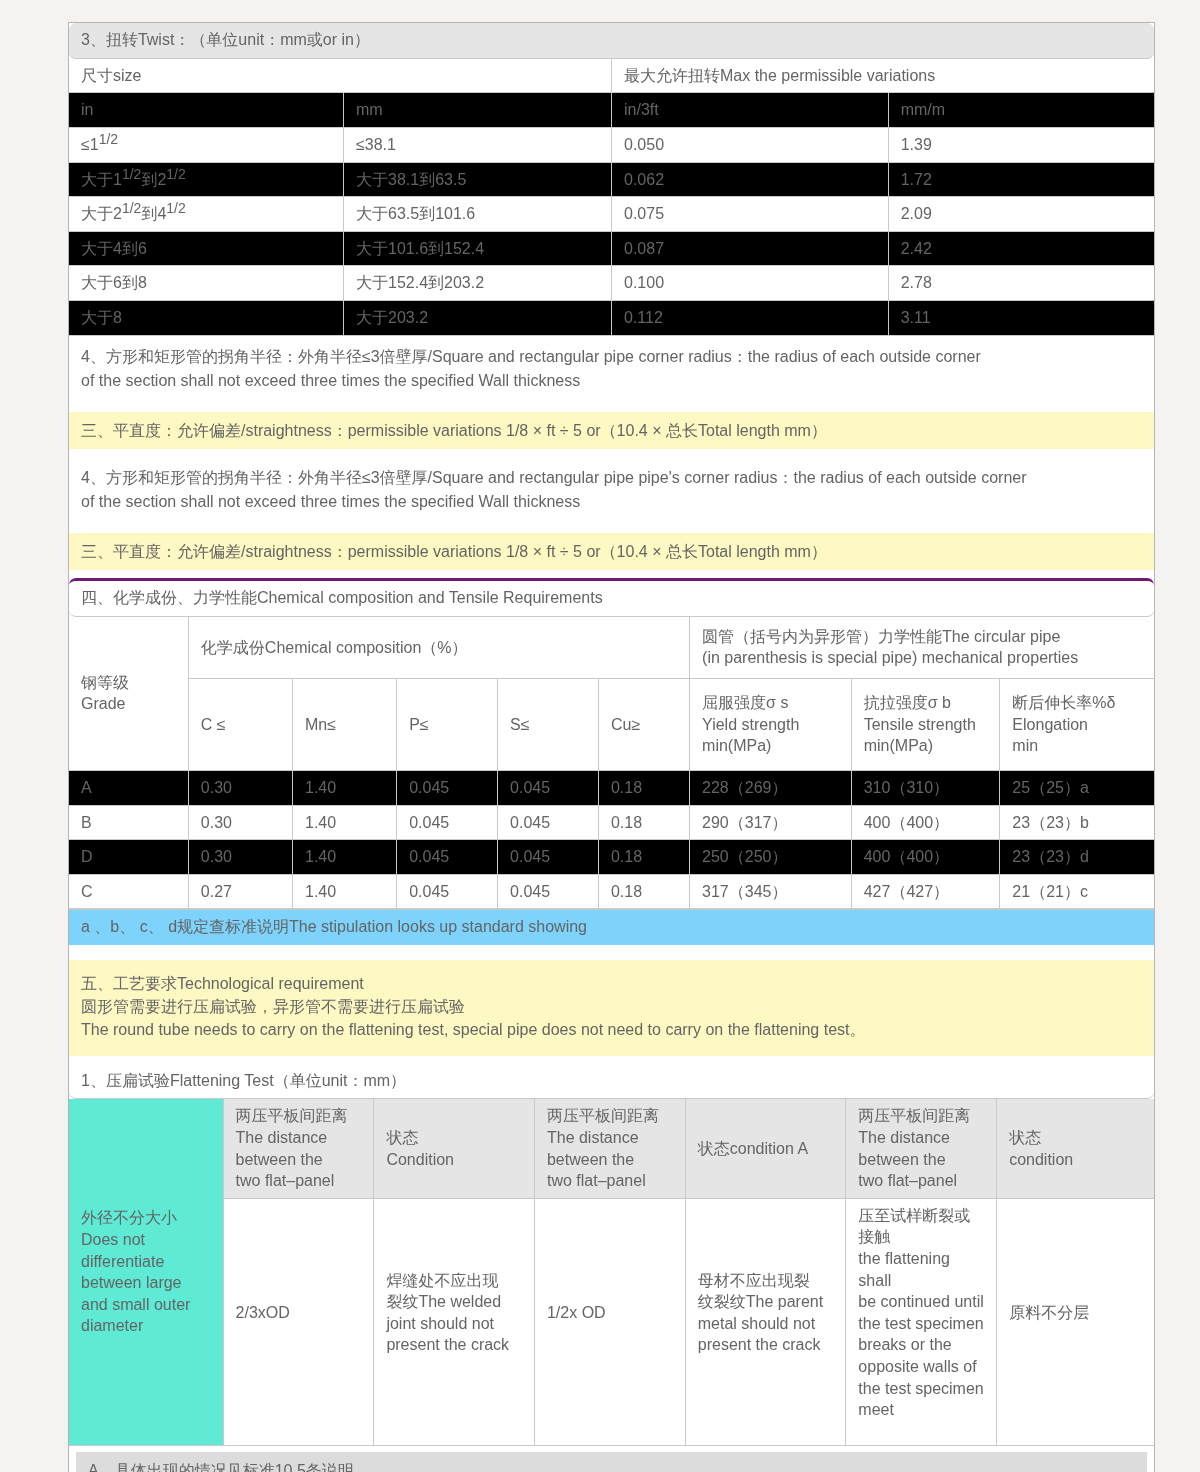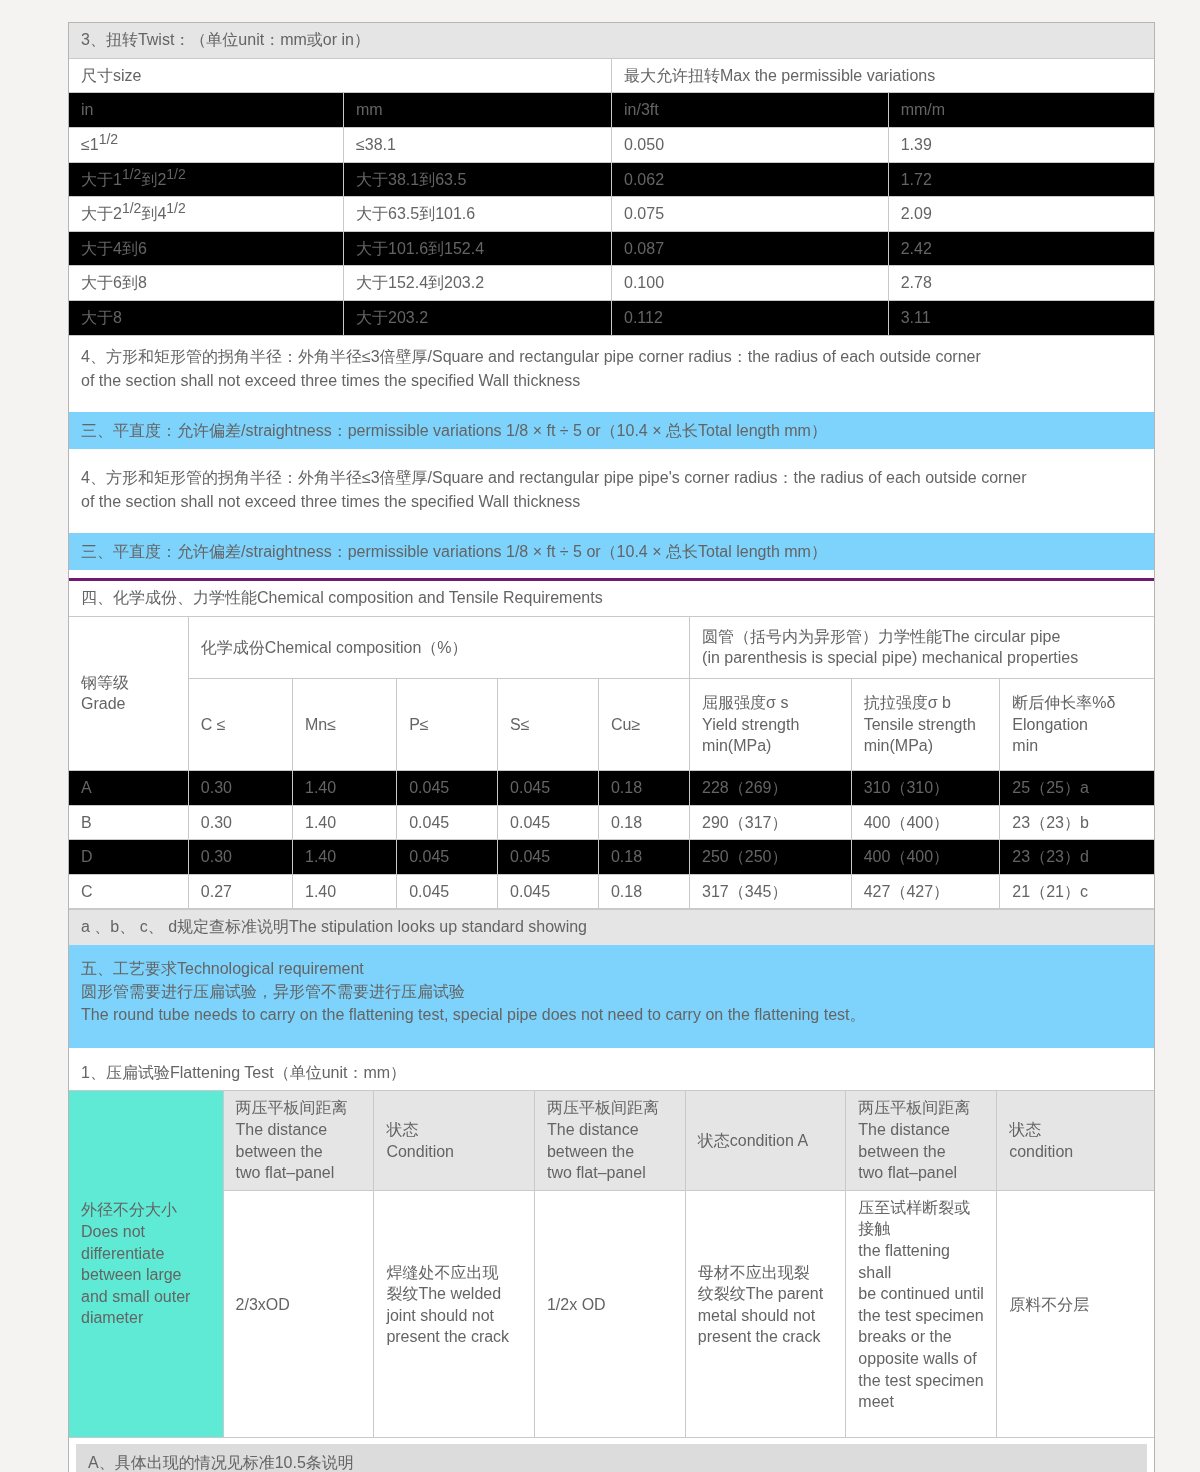--- a/index.html
+++ b/index.html
@@ -17,24 +17,25 @@
     width: 1087px;
     min-height: 1427px;
     background: #ffffff;
     border: 1px solid #b5b5b5;
     font-size: 16px;
   }
   .bar {
     padding: 7px 12px;
     line-height: 1.3;
     border-bottom: 1px solid #c9c9c9;
+    border-radius: 7px;
   }
   .bar.stripe { background: #e5e5e5; }
   .banner {
-    background: #7dd3fc;
+    background: #fef9c3;
     padding: 7px 12px;
     margin: 8px 0;
     line-height: 1.45;
     white-space: pre-line;
   }
   .banner.light { background: #dcdcdc; margin: 6px 7px; }
   .note {
     padding: 9px 12px 11px 12px;
     line-height: 1.5;
     white-space: pre-line;
@@ -60,21 +61,21 @@
   sup { font-size: 14px; line-height: 0; }
   
   .tw-c1 { width: 25.3%; } .tw-c2 { width: 24.7%; } .tw-c3 { width: 25.5%; } .tw-c4 { width: 24.5%; }
   
   .chem td { vertical-align: top; }
   .chem .hdr td { padding-top: 9px; padding-bottom: 9px; }
   .chem tbody.rows td { vertical-align: middle; }
   .ch-c1{width:11%;} .ch-c2{width:9.6%;} .ch-c3{width:9.6%;} .ch-c4{width:9.3%;} .ch-c5{width:9.3%;}
   .ch-c6{width:8.4%;} .ch-c7{width:14.9%;} .ch-c8{width:13.7%;} .ch-c9{width:14.2%;}
   .footnote {
-    background: #e5e5e5;
+    background: #7dd3fc;
     padding: 7px 12px;
     line-height: 1.3;
     border-top: 1px solid #c9c9c9;
   }
   
   .flat td { vertical-align: top; padding: 10px 12px; line-height: 1.35; }
   .flat .hdr td { background: #e5e5e5; }
   .flat .hdr td.rowhead { background: #5eead4; }
   .flat .body td { padding-bottom: 24px; }
   .fl-c1{width:14.2%;} .fl-c2{width:13.9%;} .fl-c3{width:14.8%;} .fl-c4{width:13.9%;}
@@ -242,21 +243,21 @@
             <td>317（345）</td>
             <td>427（427）</td>
             <td>21（21）c</td>
           </tr>
         </tbody>
     </table>
   </div>
 
   <div class="footnote">a 、b、 c、 d规定查标准说明The stipulation looks up standard showing</div>
 
-  <div class="banner" style="margin-top:0; padding-top:12px; padding-bottom:21px;">五、工艺要求Technological requirement
+  <div class="banner" style="margin-top:15px; padding-top:12px; padding-bottom:14px;">五、工艺要求Technological requirement
 圆形管需要进行压扁试验，异形管不需要进行压扁试验
 The round tube needs to carry on the flattening test, special pipe does not need to carry on the flattening test。</div>
 
   <div class="bar">1、压扁试验Flattening Test（单位unit：mm）</div>
 
   <div class="tablewrap">
     <table class="grid flat">
       <colgroup>
         <col class="fl-c1">
           <col class="fl-c2">

